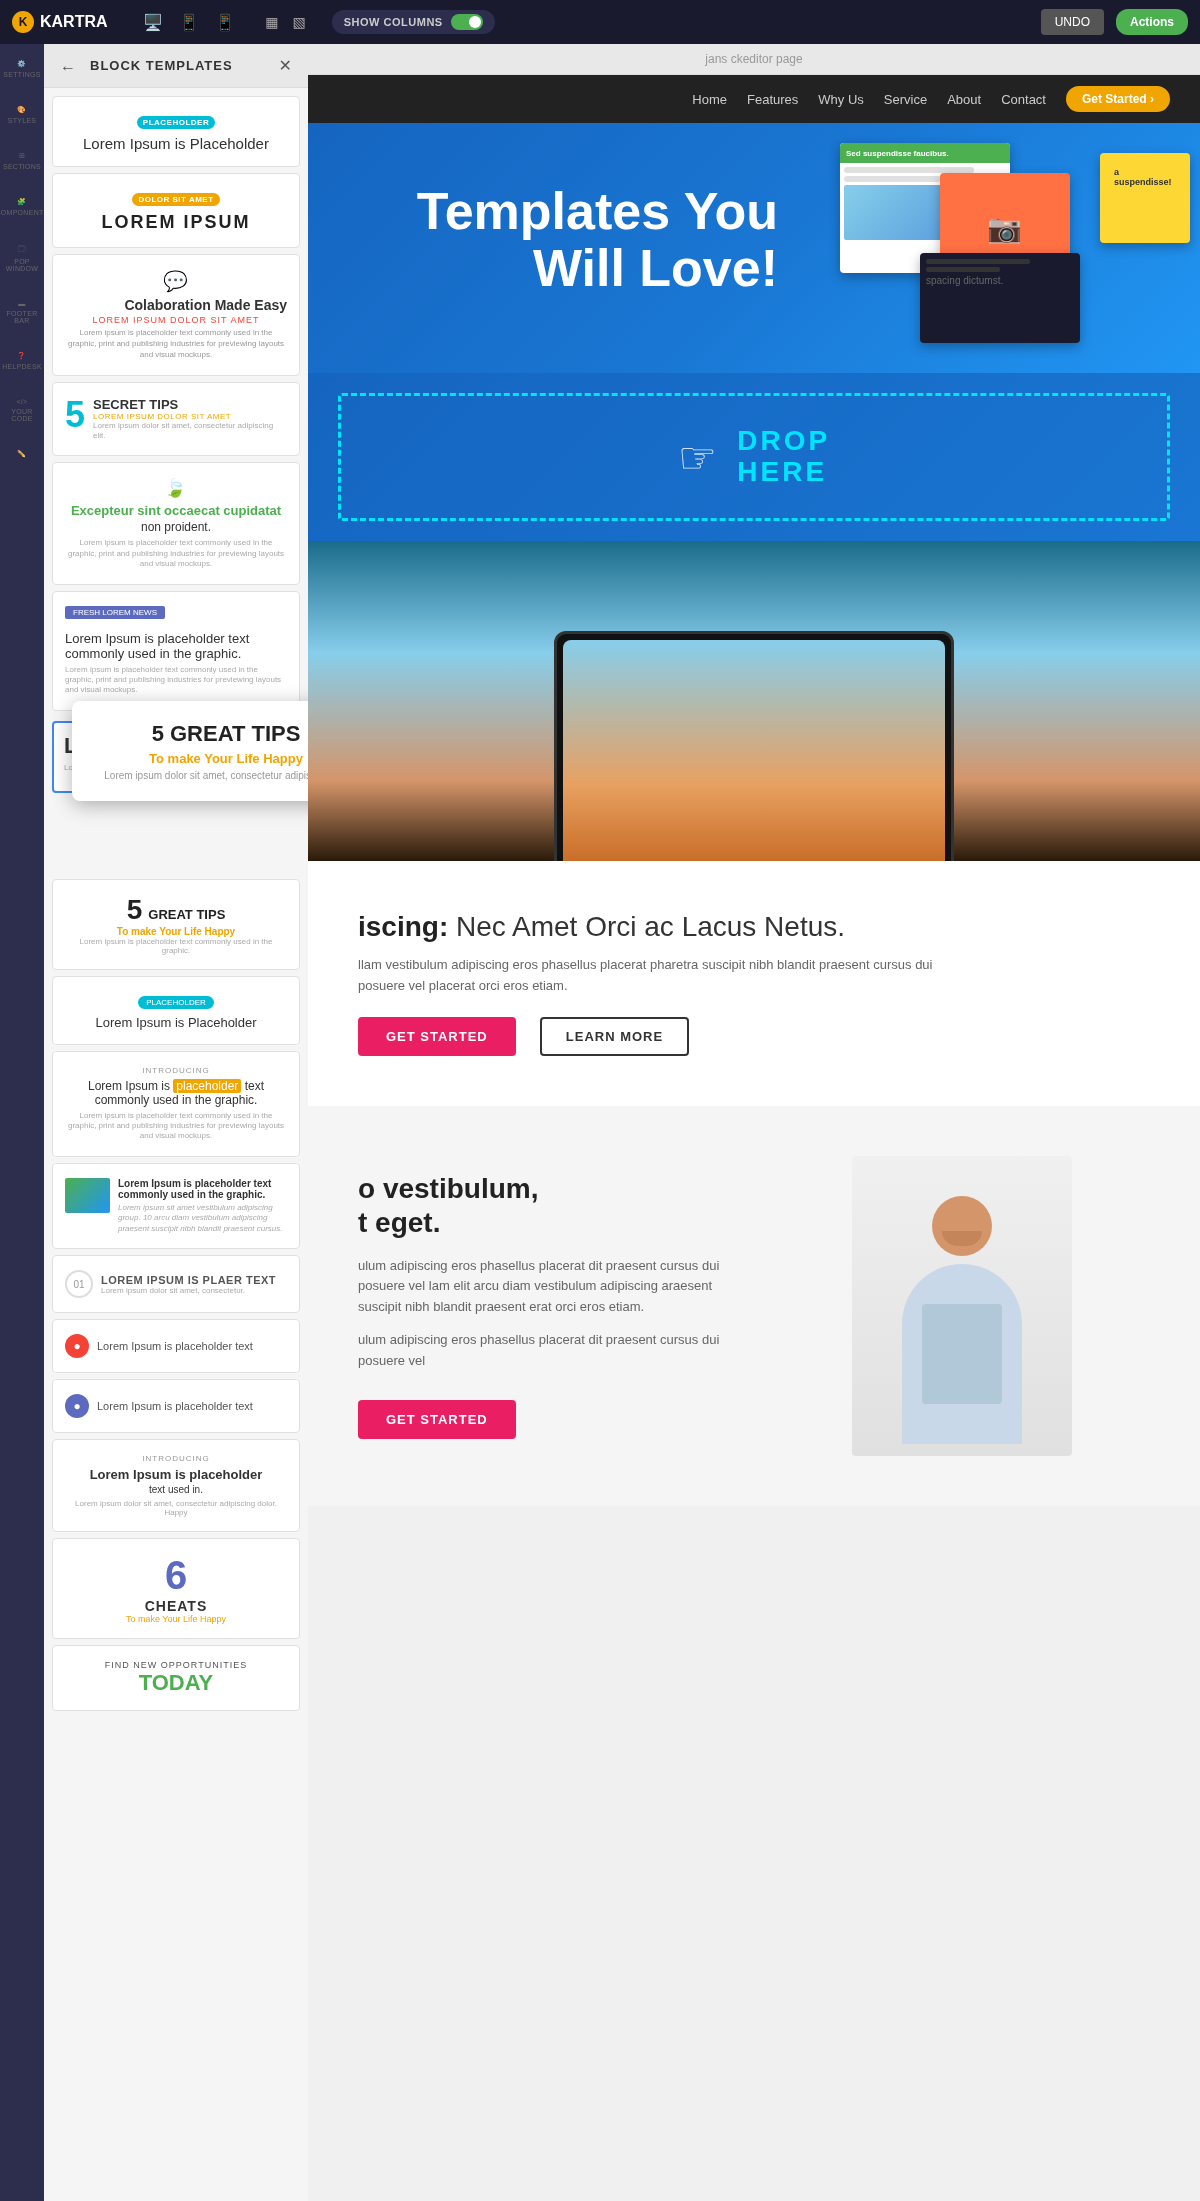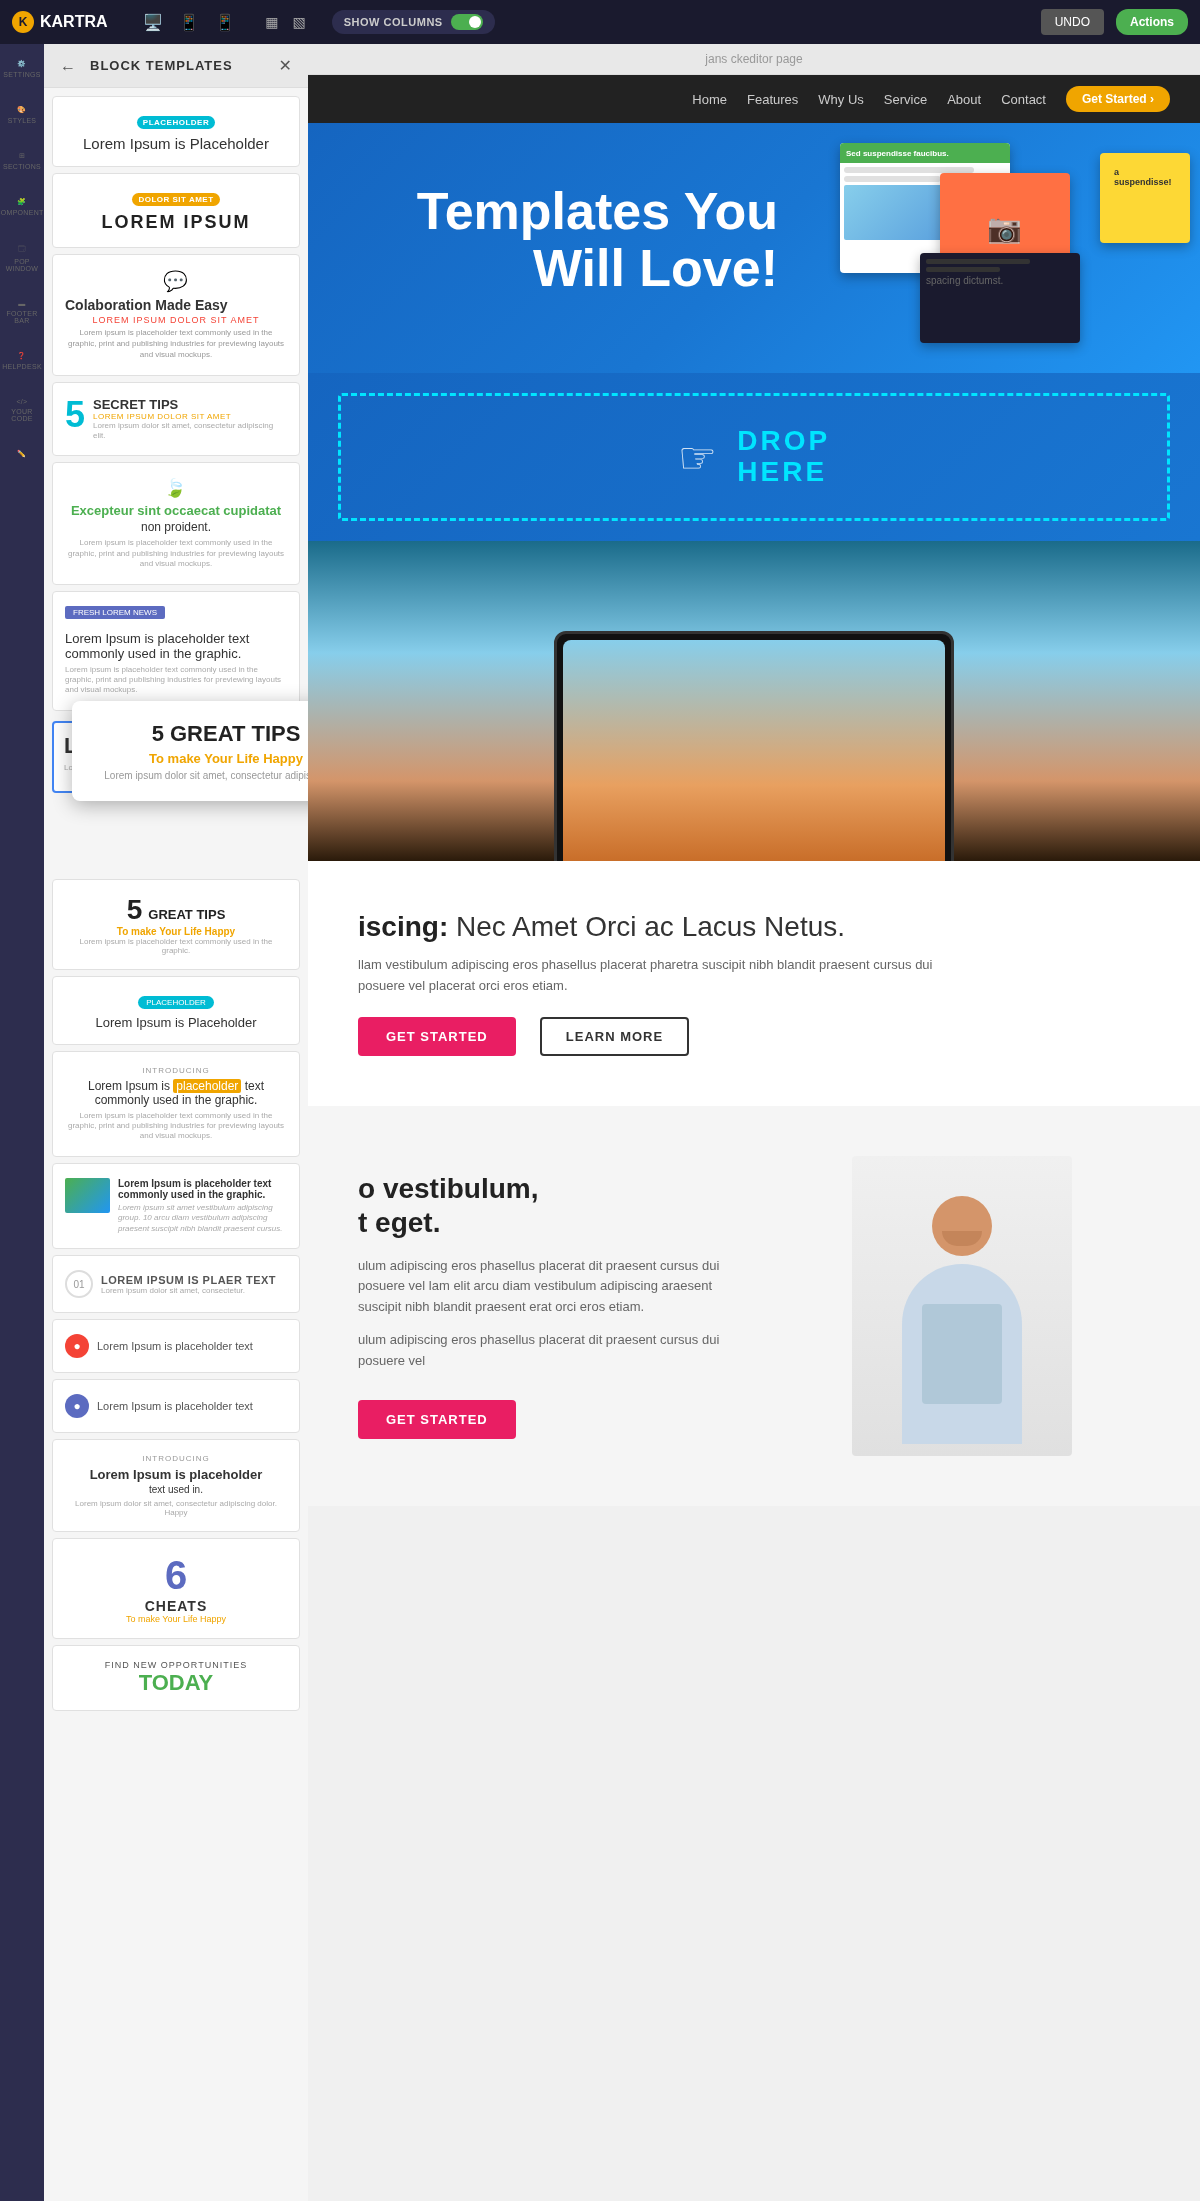--- a/index.html
+++ b/index.html
@@ -236,21 +236,21 @@
     .collab-card .collab-icon {
       text-align: center;
       font-size: 20px;
       color: #5c6bc0;
       margin-bottom: 4px;
     }
     .collab-card .collab-title {
       font-size: 14px;
       font-weight: bold;
       color: #333;
-      text-align: left;
+      text-align: right;
     }
     .collab-card .collab-subtitle {
       font-size: 9px;
       color: #f44336;
       text-align: center;
       text-transform: uppercase;
       letter-spacing: 1px;
       margin: 2px 0;
     }
     .collab-card .collab-text {

